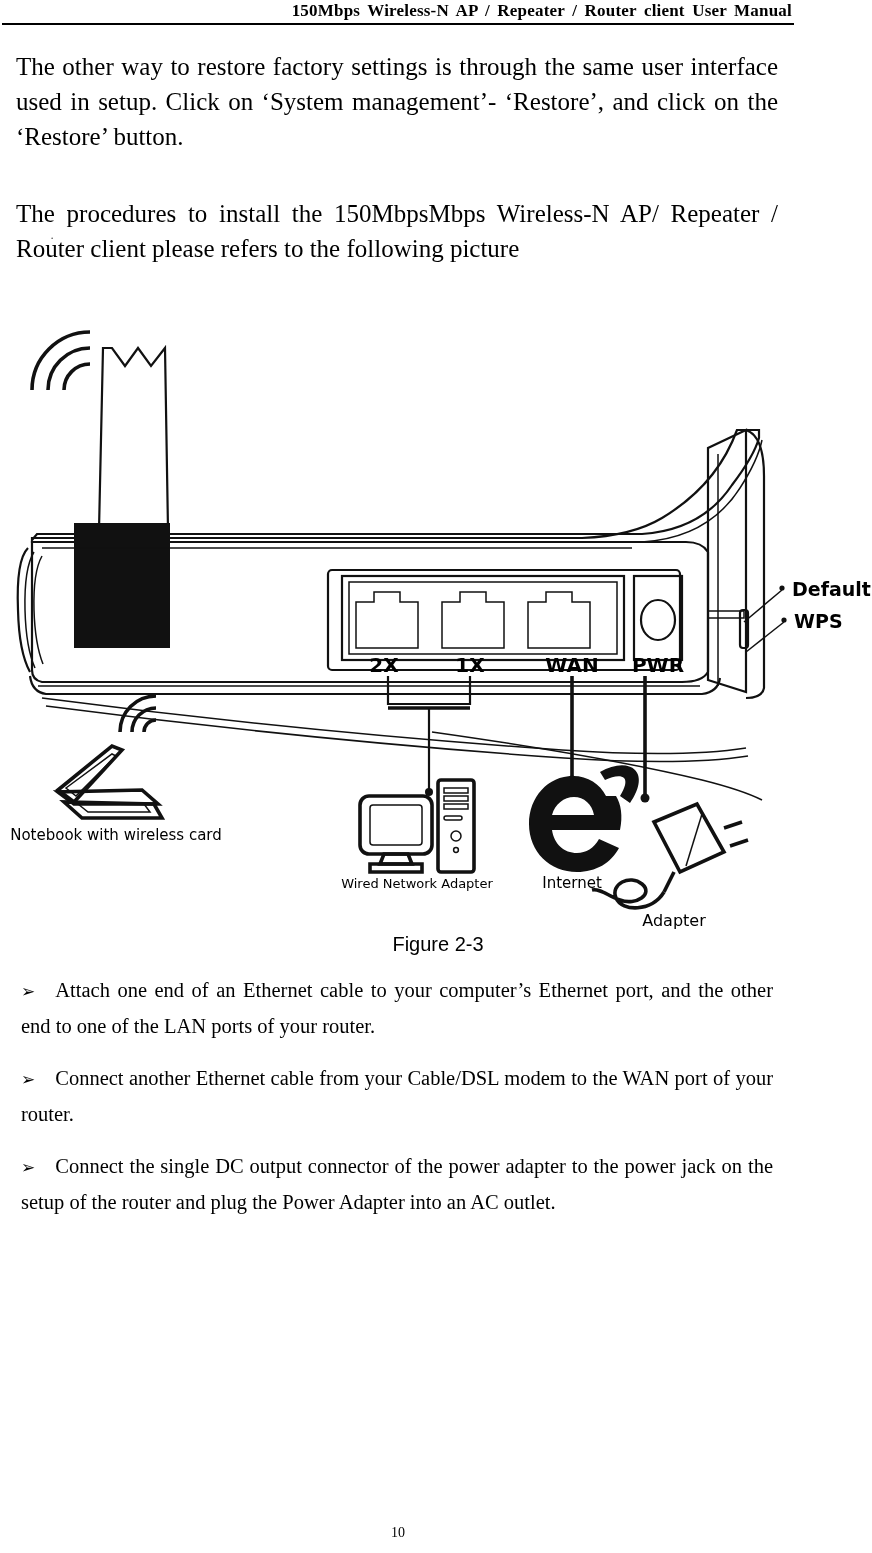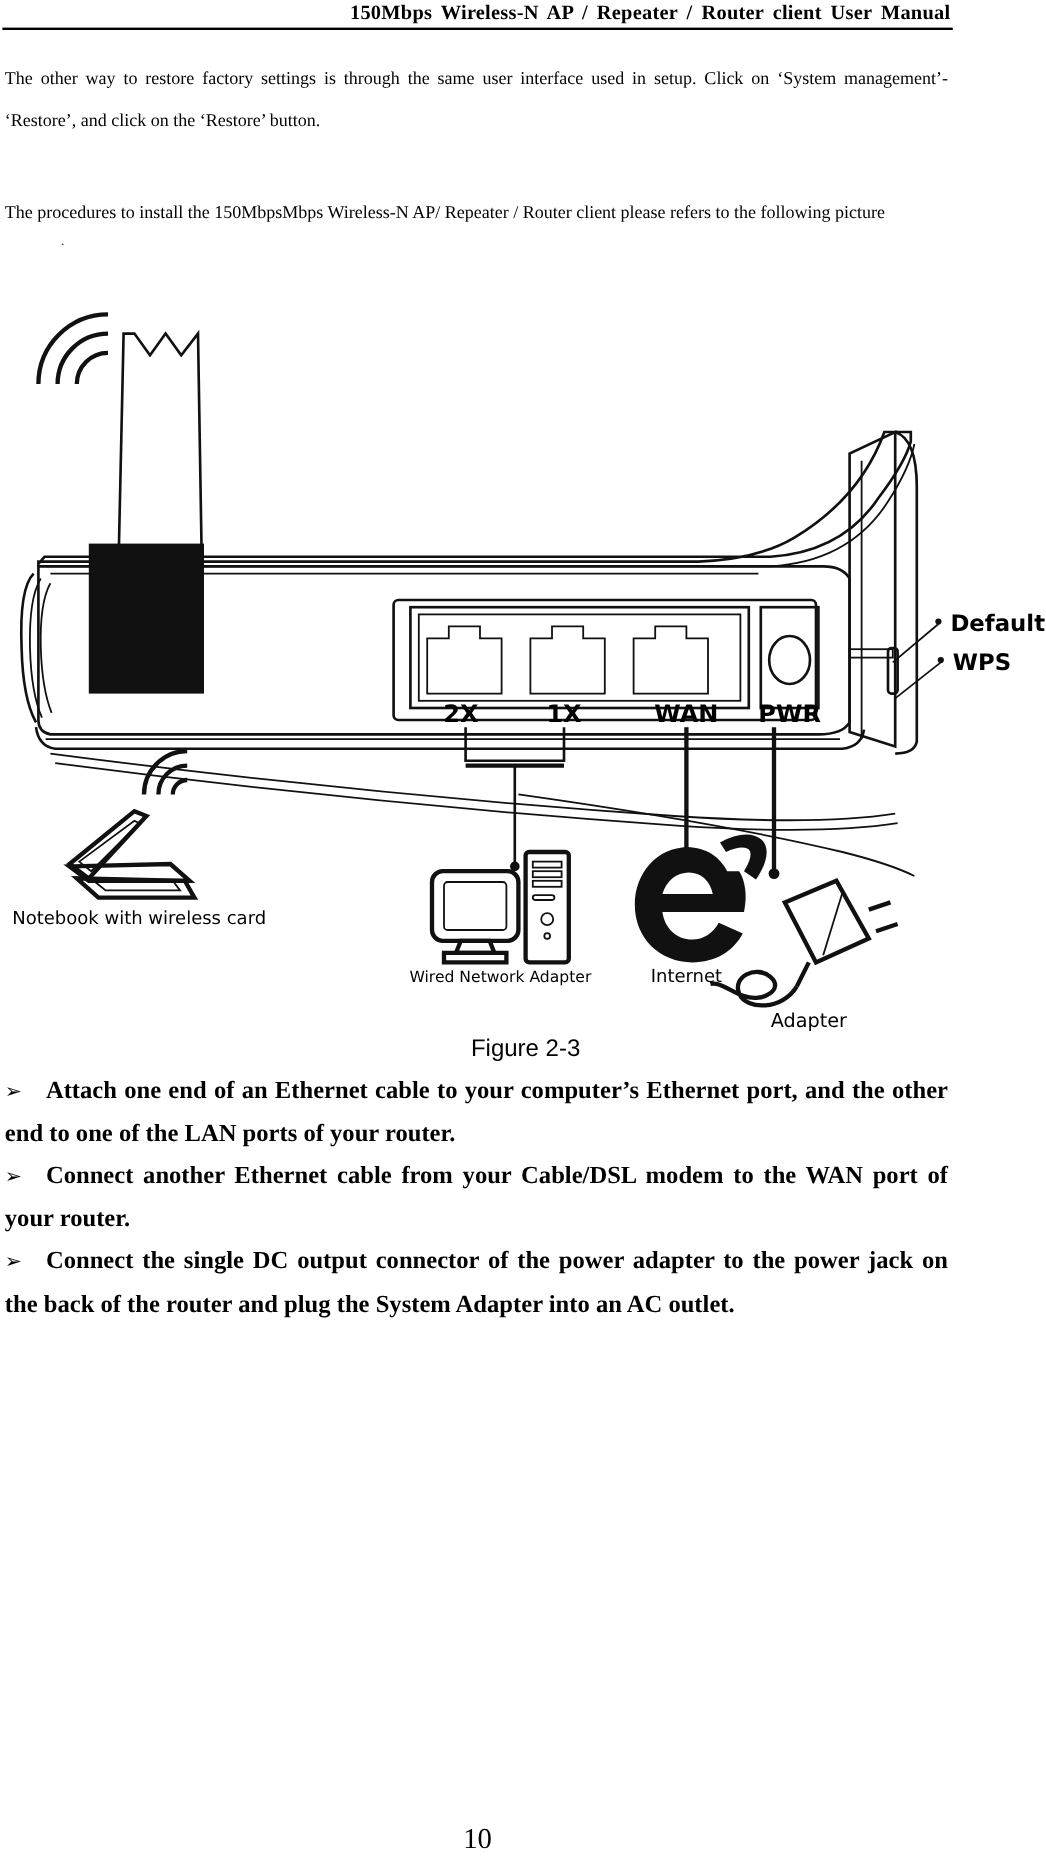--- a/index.html
+++ b/index.html
@@ -36,25 +36,25 @@
   }
   .header-rule {
     border: 0;
     border-top: 2.4px solid #000;
     margin: 0 0 0 0;
     width: 100%;
   }
 
   
   .body-para {
-    font-size: 15px;
+    font-size: 25px;
     line-height: 35px;
     text-align: justify;
     text-justify: inter-word;
-    margin: 0;
+    margin: 12px;
     padding: 0 4px 0 2px;
   }
   .intro-para { margin-top: 24px; }
 
   .section-heading {
     font-family: "Liberation Sans", "DejaVu Sans", sans-serif;
     font-weight: bold;
     font-size: 30px;
     line-height: 36px;
     margin: 42px 0 0 0;
@@ -88,37 +88,36 @@
 
   
   .bullet-list { margin: 6px 0 0 0; padding: 0; }
   .bullet-item {
     position: relative;
     font-size: 20.5px;
     line-height: 35px;
     text-align: justify;
     text-justify: inter-word;
     padding: 0 4px 0 2px;
-    margin: 0;
-    font-weight: bold;
+    margin: 17px;
   }
   .bullet-item .marker {
     font-family: "DejaVu Sans", sans-serif;
     font-size: 17px;
     padding-right: 20px;
   }
 
   
   .footer {
     position: absolute;
     left: 0;
     right: 0;
     bottom: 10px;
     text-align: center;
-    font-size: 24px;
+    font-size: 14px;
     line-height: 20px;
   }
 
   svg { display: block; }
   .fig-label {
     font-family: "DejaVu Sans", sans-serif;
     font-weight: bold;
   }
   .dev-label {
     font-family: "DejaVu Sans", sans-serif;
@@ -317,19 +316,19 @@
   </div>
 
   <div class="bullet-list">
     <p class="bullet-item">
       <span class="marker">➢</span><span>Attach one end of an Ethernet cable to your computer’s Ethernet port, and the other end to one of the LAN ports of your router.</span>
     </p>
     <p class="bullet-item">
       <span class="marker">➢</span><span>Connect another Ethernet cable from your Cable/DSL modem to the WAN port of your router.</span>
     </p>
     <p class="bullet-item">
-      <span class="marker">➢</span><span>Connect the single DC output connector of the power adapter to the power jack on the back of the router and plug the System Adapter into an AC outlet.</span>
+      <span class="marker">➢</span><span>Connect the single DC output connector of the power adapter to the power jack on the setup of the router and plug the Power Adapter into an AC outlet.</span>
     </p>
   </div>
 
   <div class="footer">10</div>
 
 </div>
 
 </body></html>

